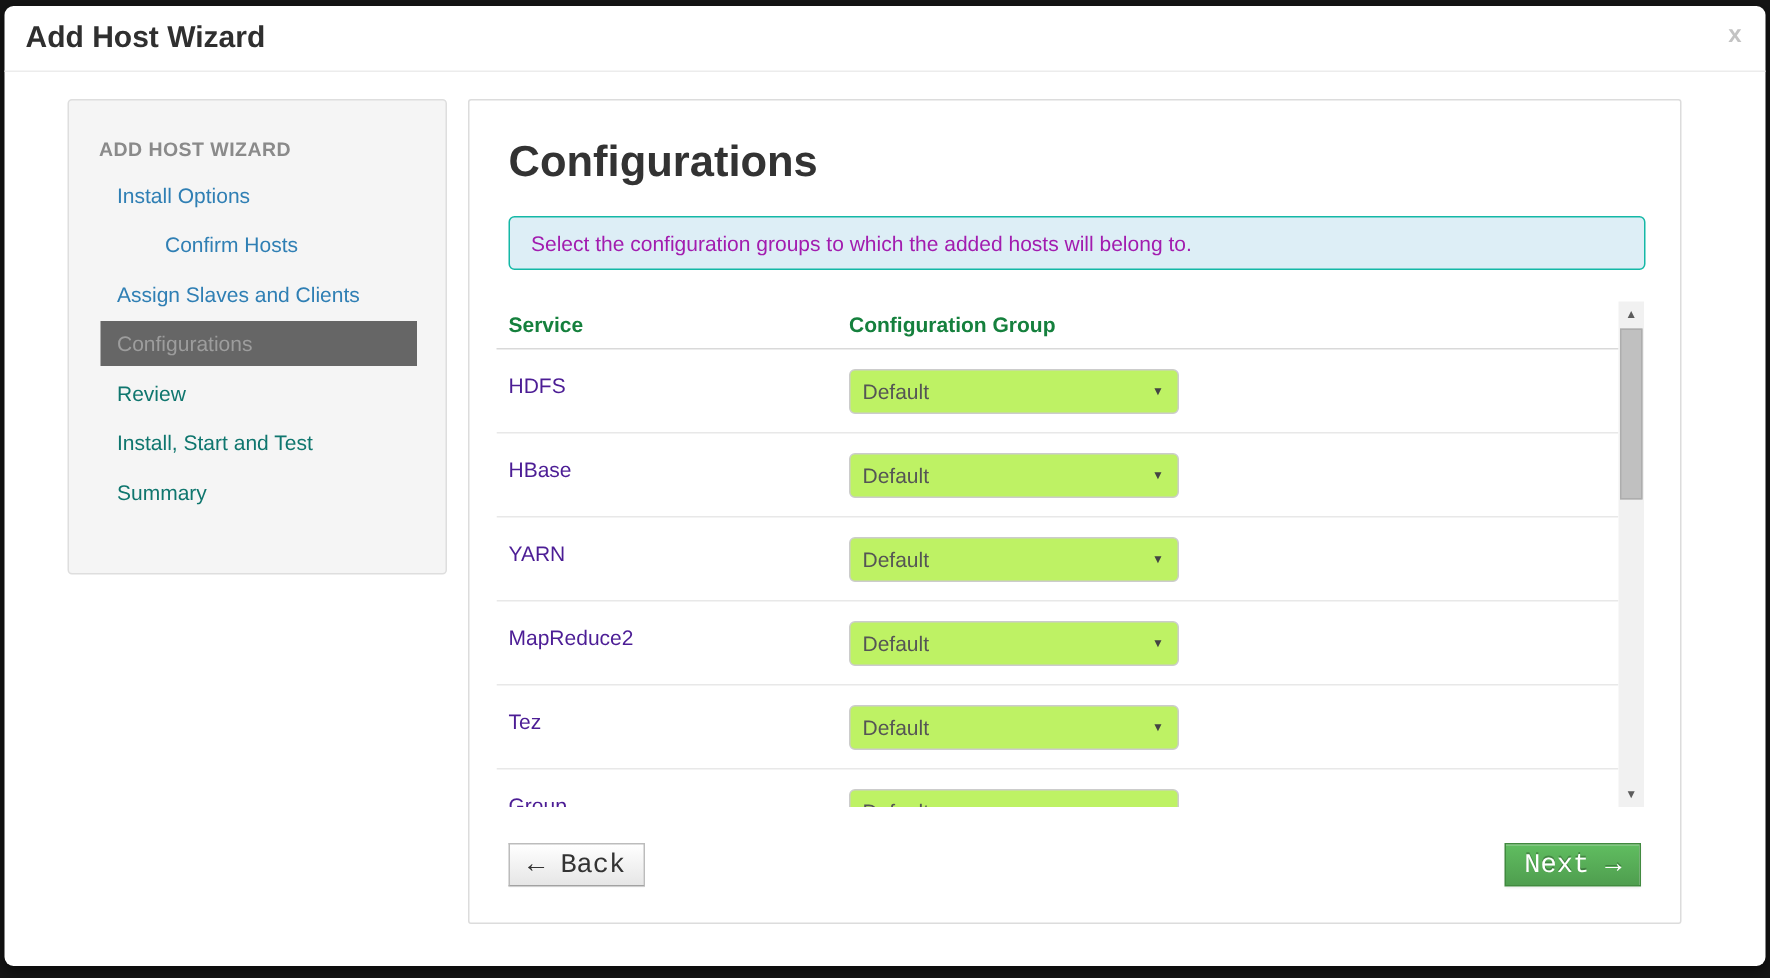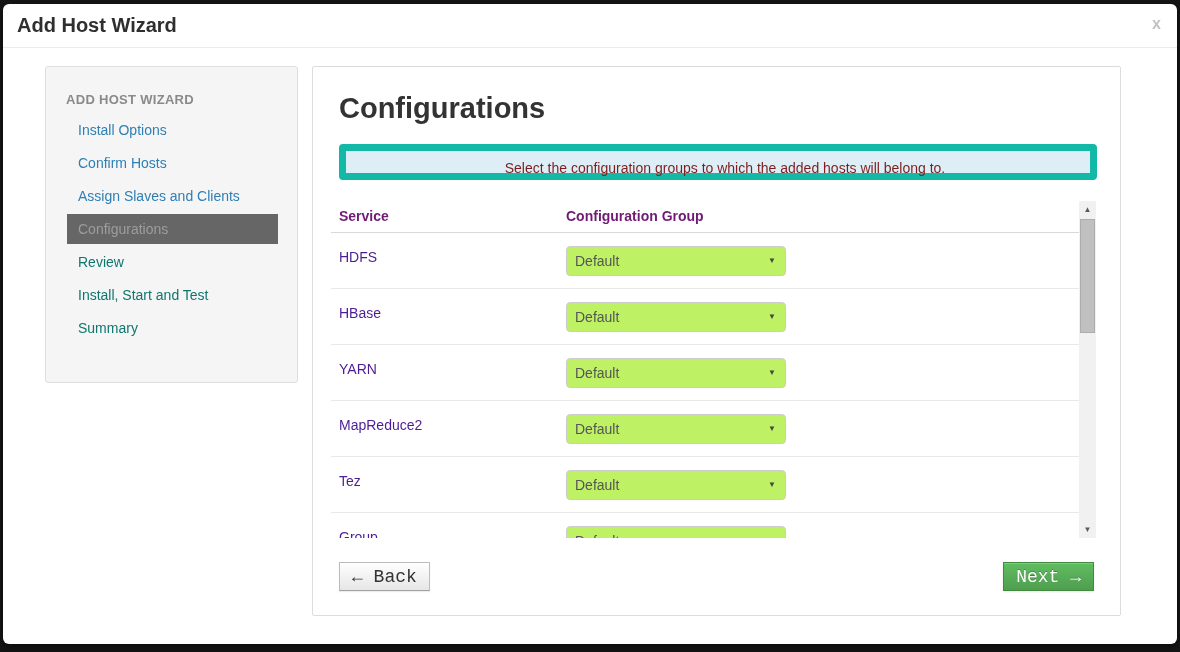--- a/index.html
+++ b/index.html
@@ -47,40 +47,40 @@
   }
   .nav-item.done   { color:#2f7fb4; cursor:pointer; }
   .nav-item.pending{ color:#0f766e;text-align:right; }
   .nav-active {
     position:absolute; left:21px; top:147px; width:211px; height:30px;
     background:#666666; display:flex; align-items:center;
   }
   .nav-active span {
     margin-left:11px; font-size:14px; color:#9d9d9d; white-space:nowrap;
   }
-  .pos-0{top:55px;} .pos-1{top:88px;} .pos-2{top:121px;}
+  .pos-0{top:55px;} .pos-1{top:88px;margin-left:32px;} .pos-2{top:121px;}
   .pos-4{top:187px;} .pos-5{top:220px;} .pos-6{top:253px;}
 
   
   .panel {
     position:absolute; left:309px; top:62px; width:809px; height:550px;
     background:#fff; border:1px solid #dcdcdc; border-radius:2px;
   }
   .panel-heading {
     position:absolute; left:26px; top:25px;
     font-size:29px; font-weight:bold; color:#333333;
   }
   .info-alert {
     position:absolute; left:26px; top:77px; width:758px; height:36px;
-    background:#ddeef6; border:7px solid #14b8a6; border-radius:4px;
-    font-size:14px; color:#7f1d1d; line-height:34px; padding-left:14px;text-align:center;
-  }
-
-  
-  .thead-label { position:absolute; top:141px; font-size:14px; font-weight:bold; color:#701a75; }
+    background:#ddeef6; border:1px solid #14b8a6; border-radius:4px;
+    font-size:14px; color:#a21caf; line-height:34px; padding-left:14px;
+  }
+
+  
+  .thead-label { position:absolute; top:141px; font-size:14px; font-weight:bold; color:#15803d; }
   .col-service { left:26px; }
   .col-group   { left:253px; }
   .thead-border {
     position:absolute; left:18px; top:165px; width:748px; height:0;
     border-bottom:1px solid #d9d9d9;
   }
   .tbody-viewport {
     position:absolute; left:18px; top:166px; width:748px; height:305px;
     overflow:hidden;
   }

